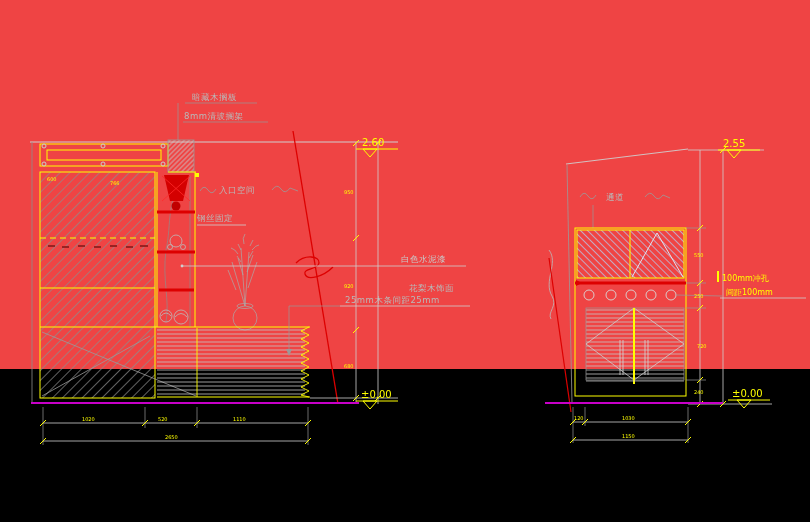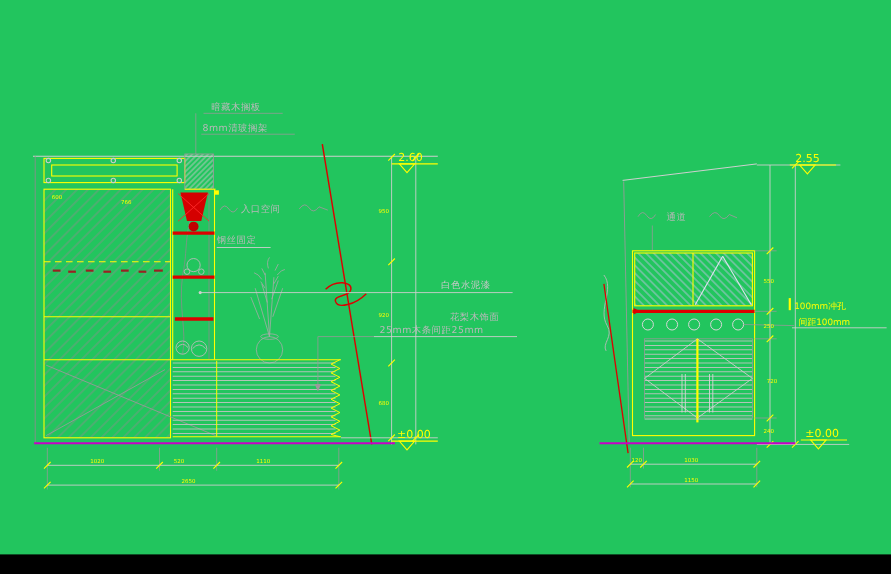--- a/index.html
+++ b/index.html
@@ -1,16 +1,16 @@
 <!DOCTYPE html>
 <html><head>
 <meta charset="utf-8">
 <style>
   html,body{margin:0;padding:0;background:#000;width:810px;height:522px;overflow:hidden}
-  .stage{position:relative;width:810px;height:504px;background:#22c55e}
+  .stage{position:relative;width:810px;height:369px;background:#ef4444}
   svg{position:absolute;left:0;top:0}
   text{font-family:"DejaVu Sans",sans-serif}
   .lbl{fill:#b9b9b9;font-size:8.5px;letter-spacing:.5px}
   .lbl2{fill:#c8c8c8;font-size:8.5px;letter-spacing:.5px}
   .lvl{fill:#ffff00;font-size:10px}
   .dim{fill:#ffff00;font-size:5px}
   .yel{fill:#ffff00;font-size:8px}
 </style>
 </head>
 <body>

